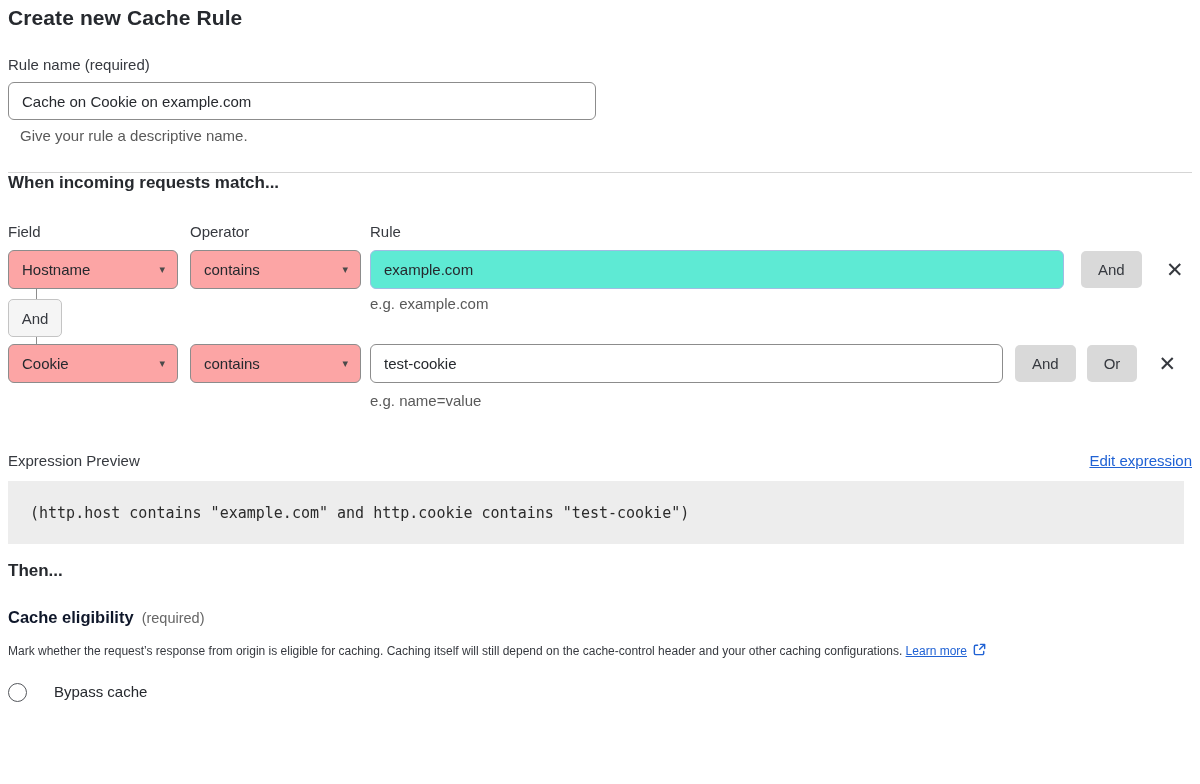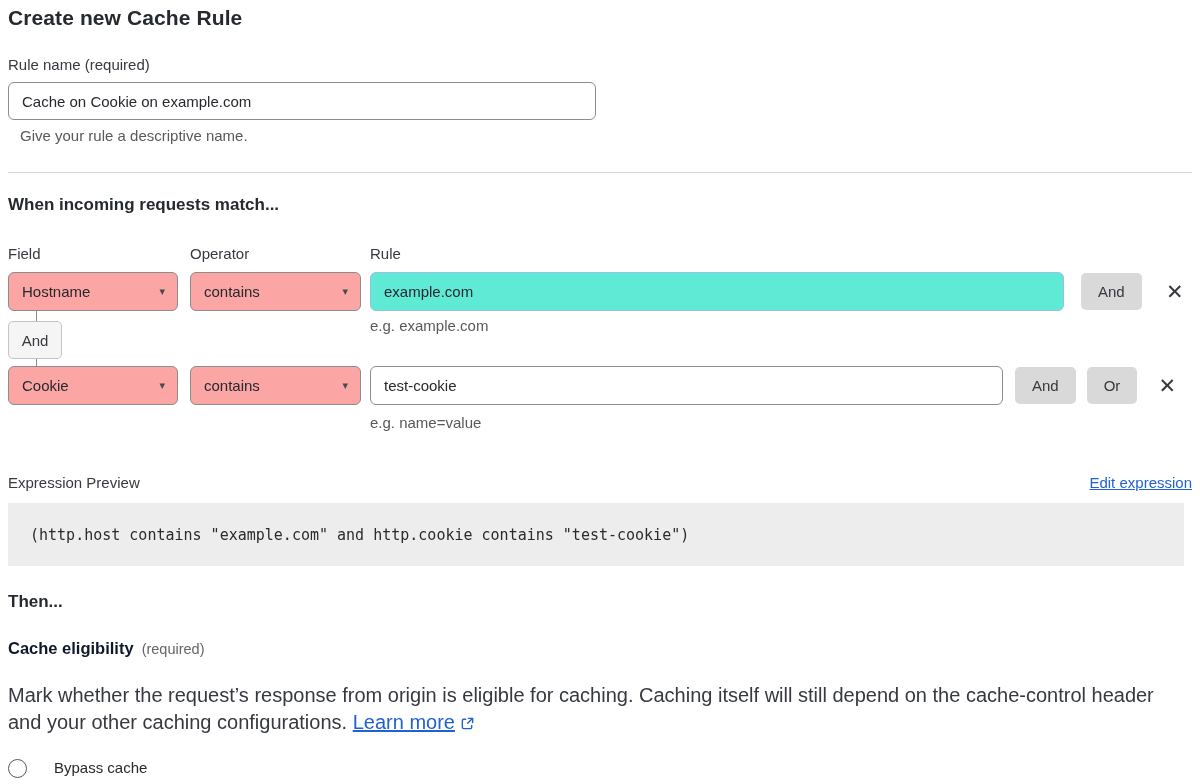--- a/index.html
+++ b/index.html
@@ -46,21 +46,20 @@
   }
 
   .divider {
     margin-top: 28px;
     border: none;
     border-top: 1px solid #d5d5d5;
     height: 0;
   }
 
   h2.section-heading {
-    margin-top: 22px;
     font-size: 17px;
     font-weight: 700;
     color: #26292e;
   }
 
   .col-labels {
     margin-top: 30px;
     display: flex;
     font-size: 15px;
     color: #36393f;
@@ -209,42 +208,42 @@
     background: #ededed;
     display: flex;
     align-items: center;
     padding: 0 22px;
     font-family: "DejaVu Sans Mono", "Liberation Mono", monospace;
     font-size: 15px;
     color: #2b2b2b;
     white-space: pre;
   }
 
-  h2.then-heading { margin-top: 26px; }
+  h2.then-heading { margin-top: 17px; }
 
   .eligibility-heading {
     margin-top: 27px;
     display: flex;
     align-items: baseline;
     gap: 8px;
   }
   .eligibility-heading .title {
     font-size: 16.5px;
     font-weight: 700;
     color: #0f172a;
   }
   .eligibility-heading .required {
     font-size: 14.5px;
     color: #666;
   }
 
   .description {
-    margin-top: 24px;
-    font-size: 20px;
-    line-height: 27px;
+    margin-top: 15px;
+    font-size: 12px;
+    line-height: 18px;
     color: #36393f;
     max-width: 1158px;
   }
   .text-link {
     color: #2062d4;
     text-decoration: underline;
     cursor: pointer;
   }
   .ext-icon {
     display: inline-block;

